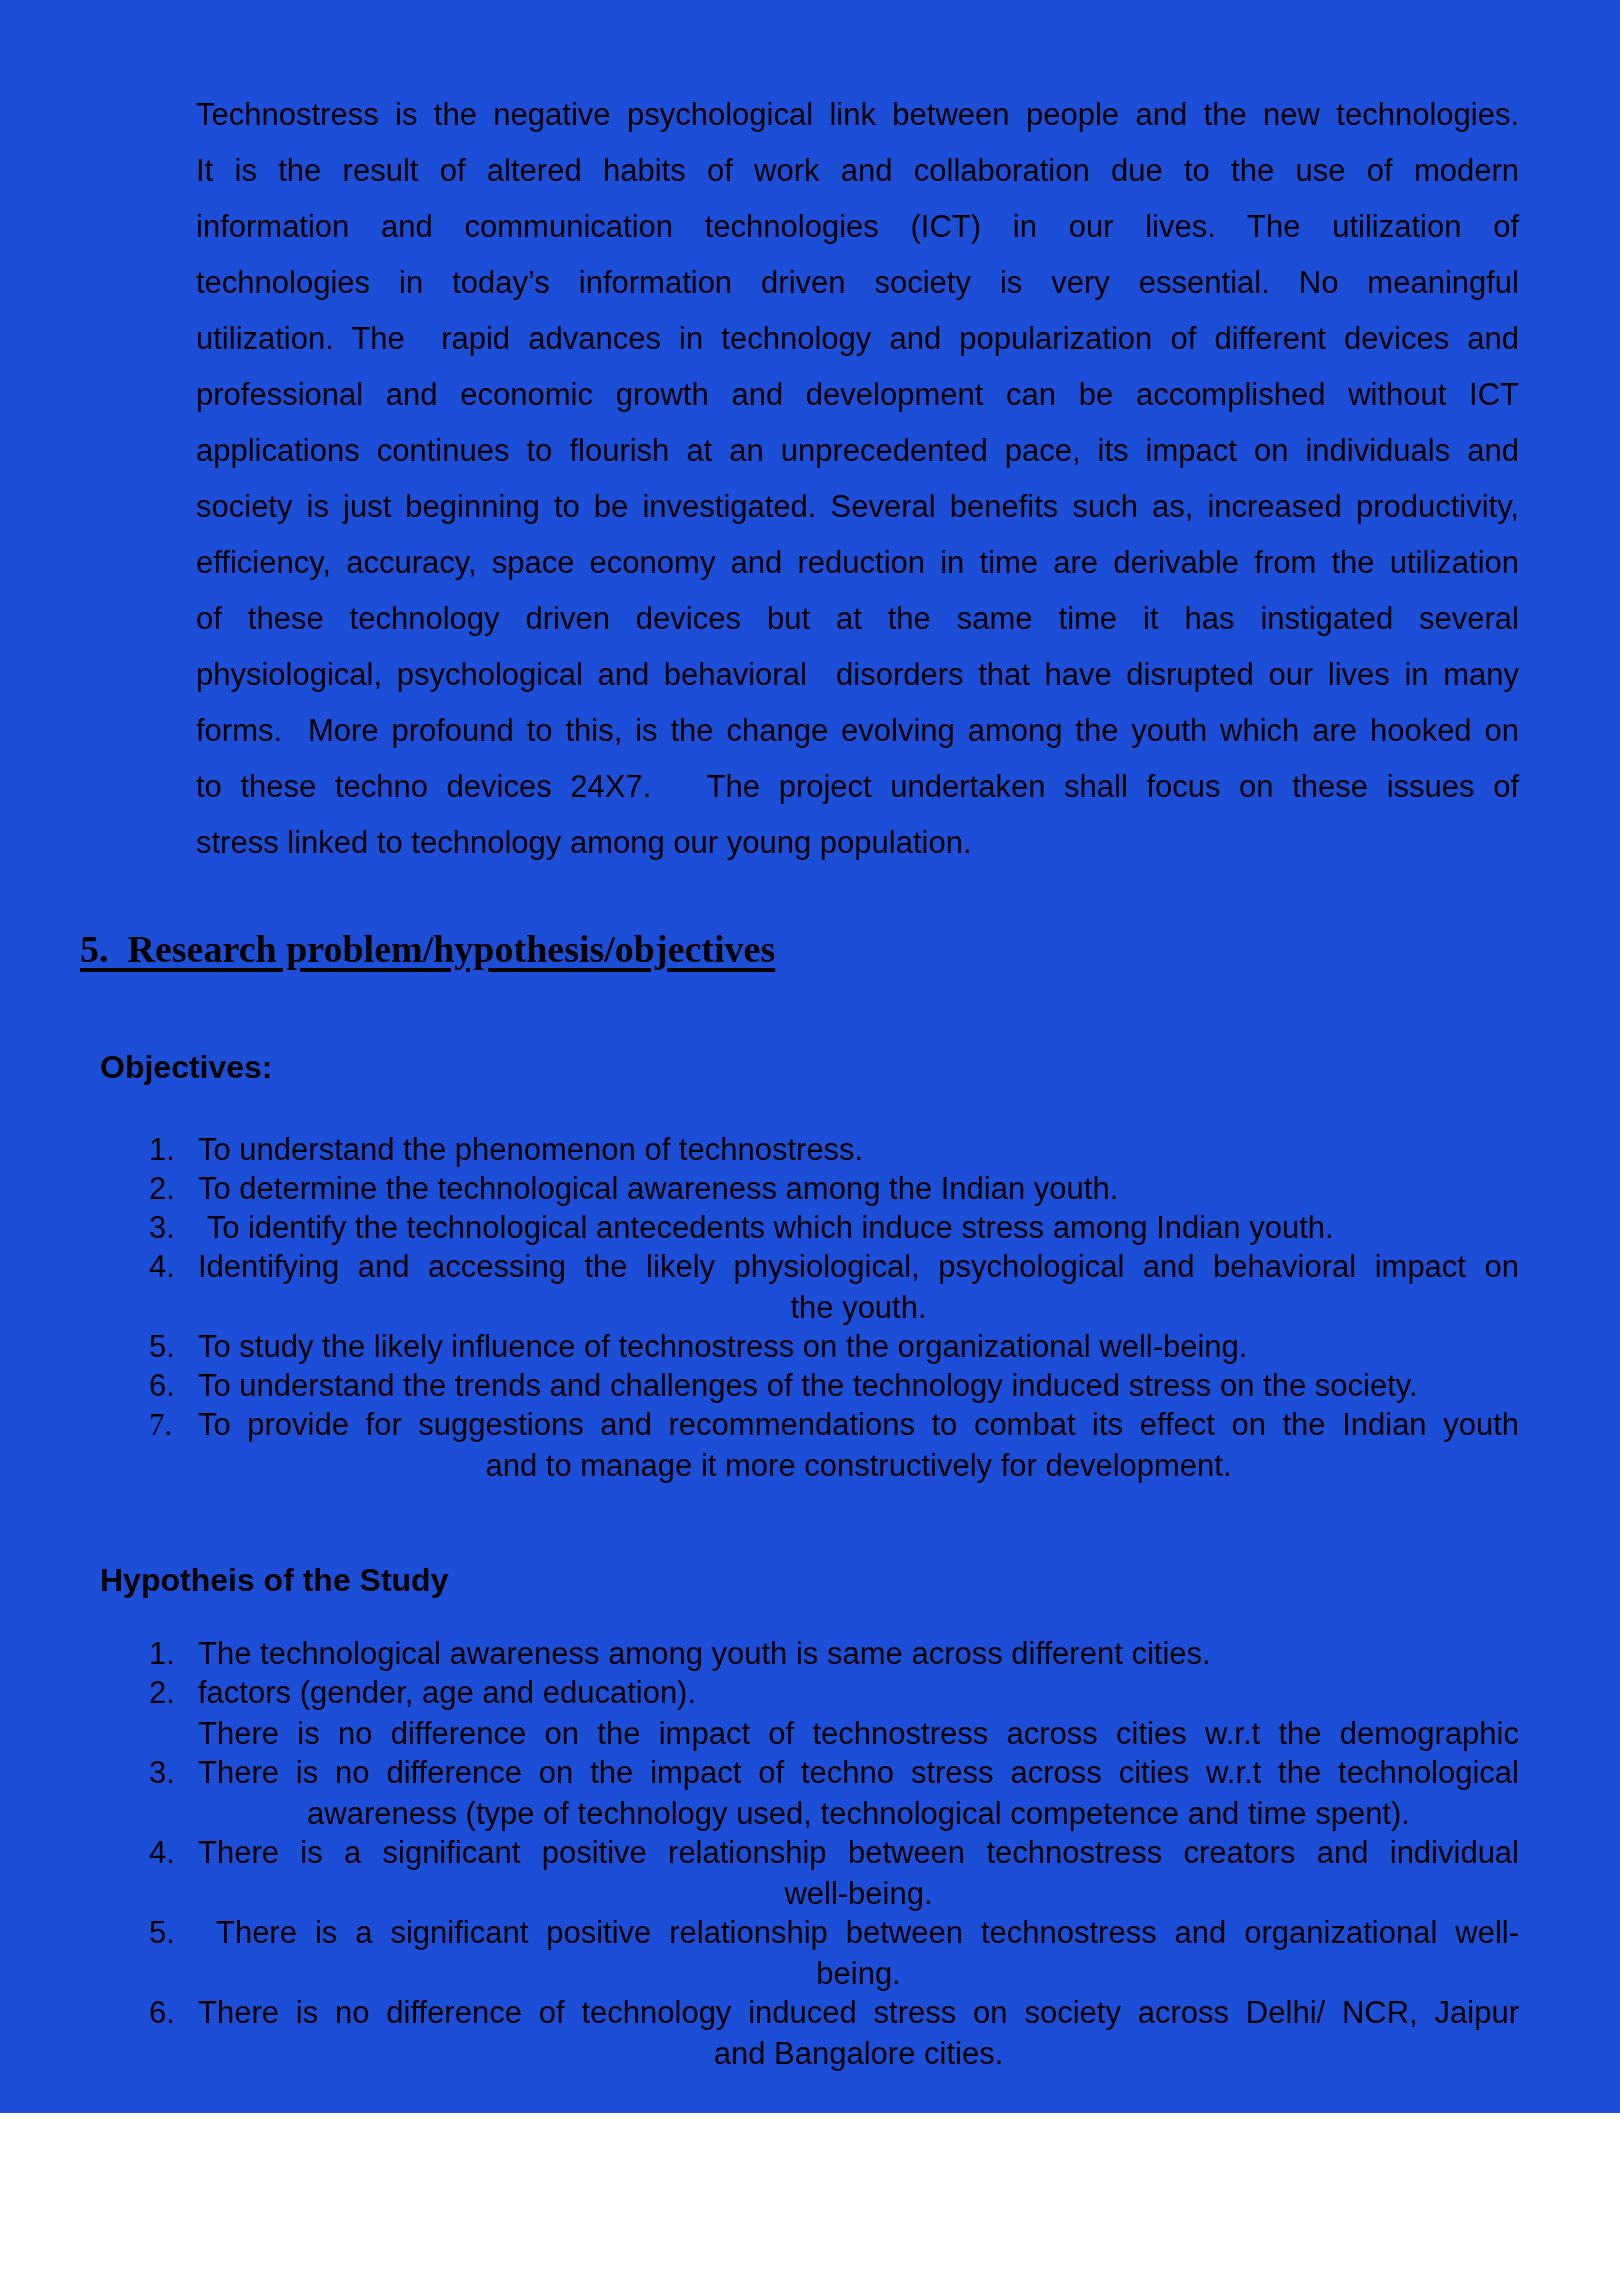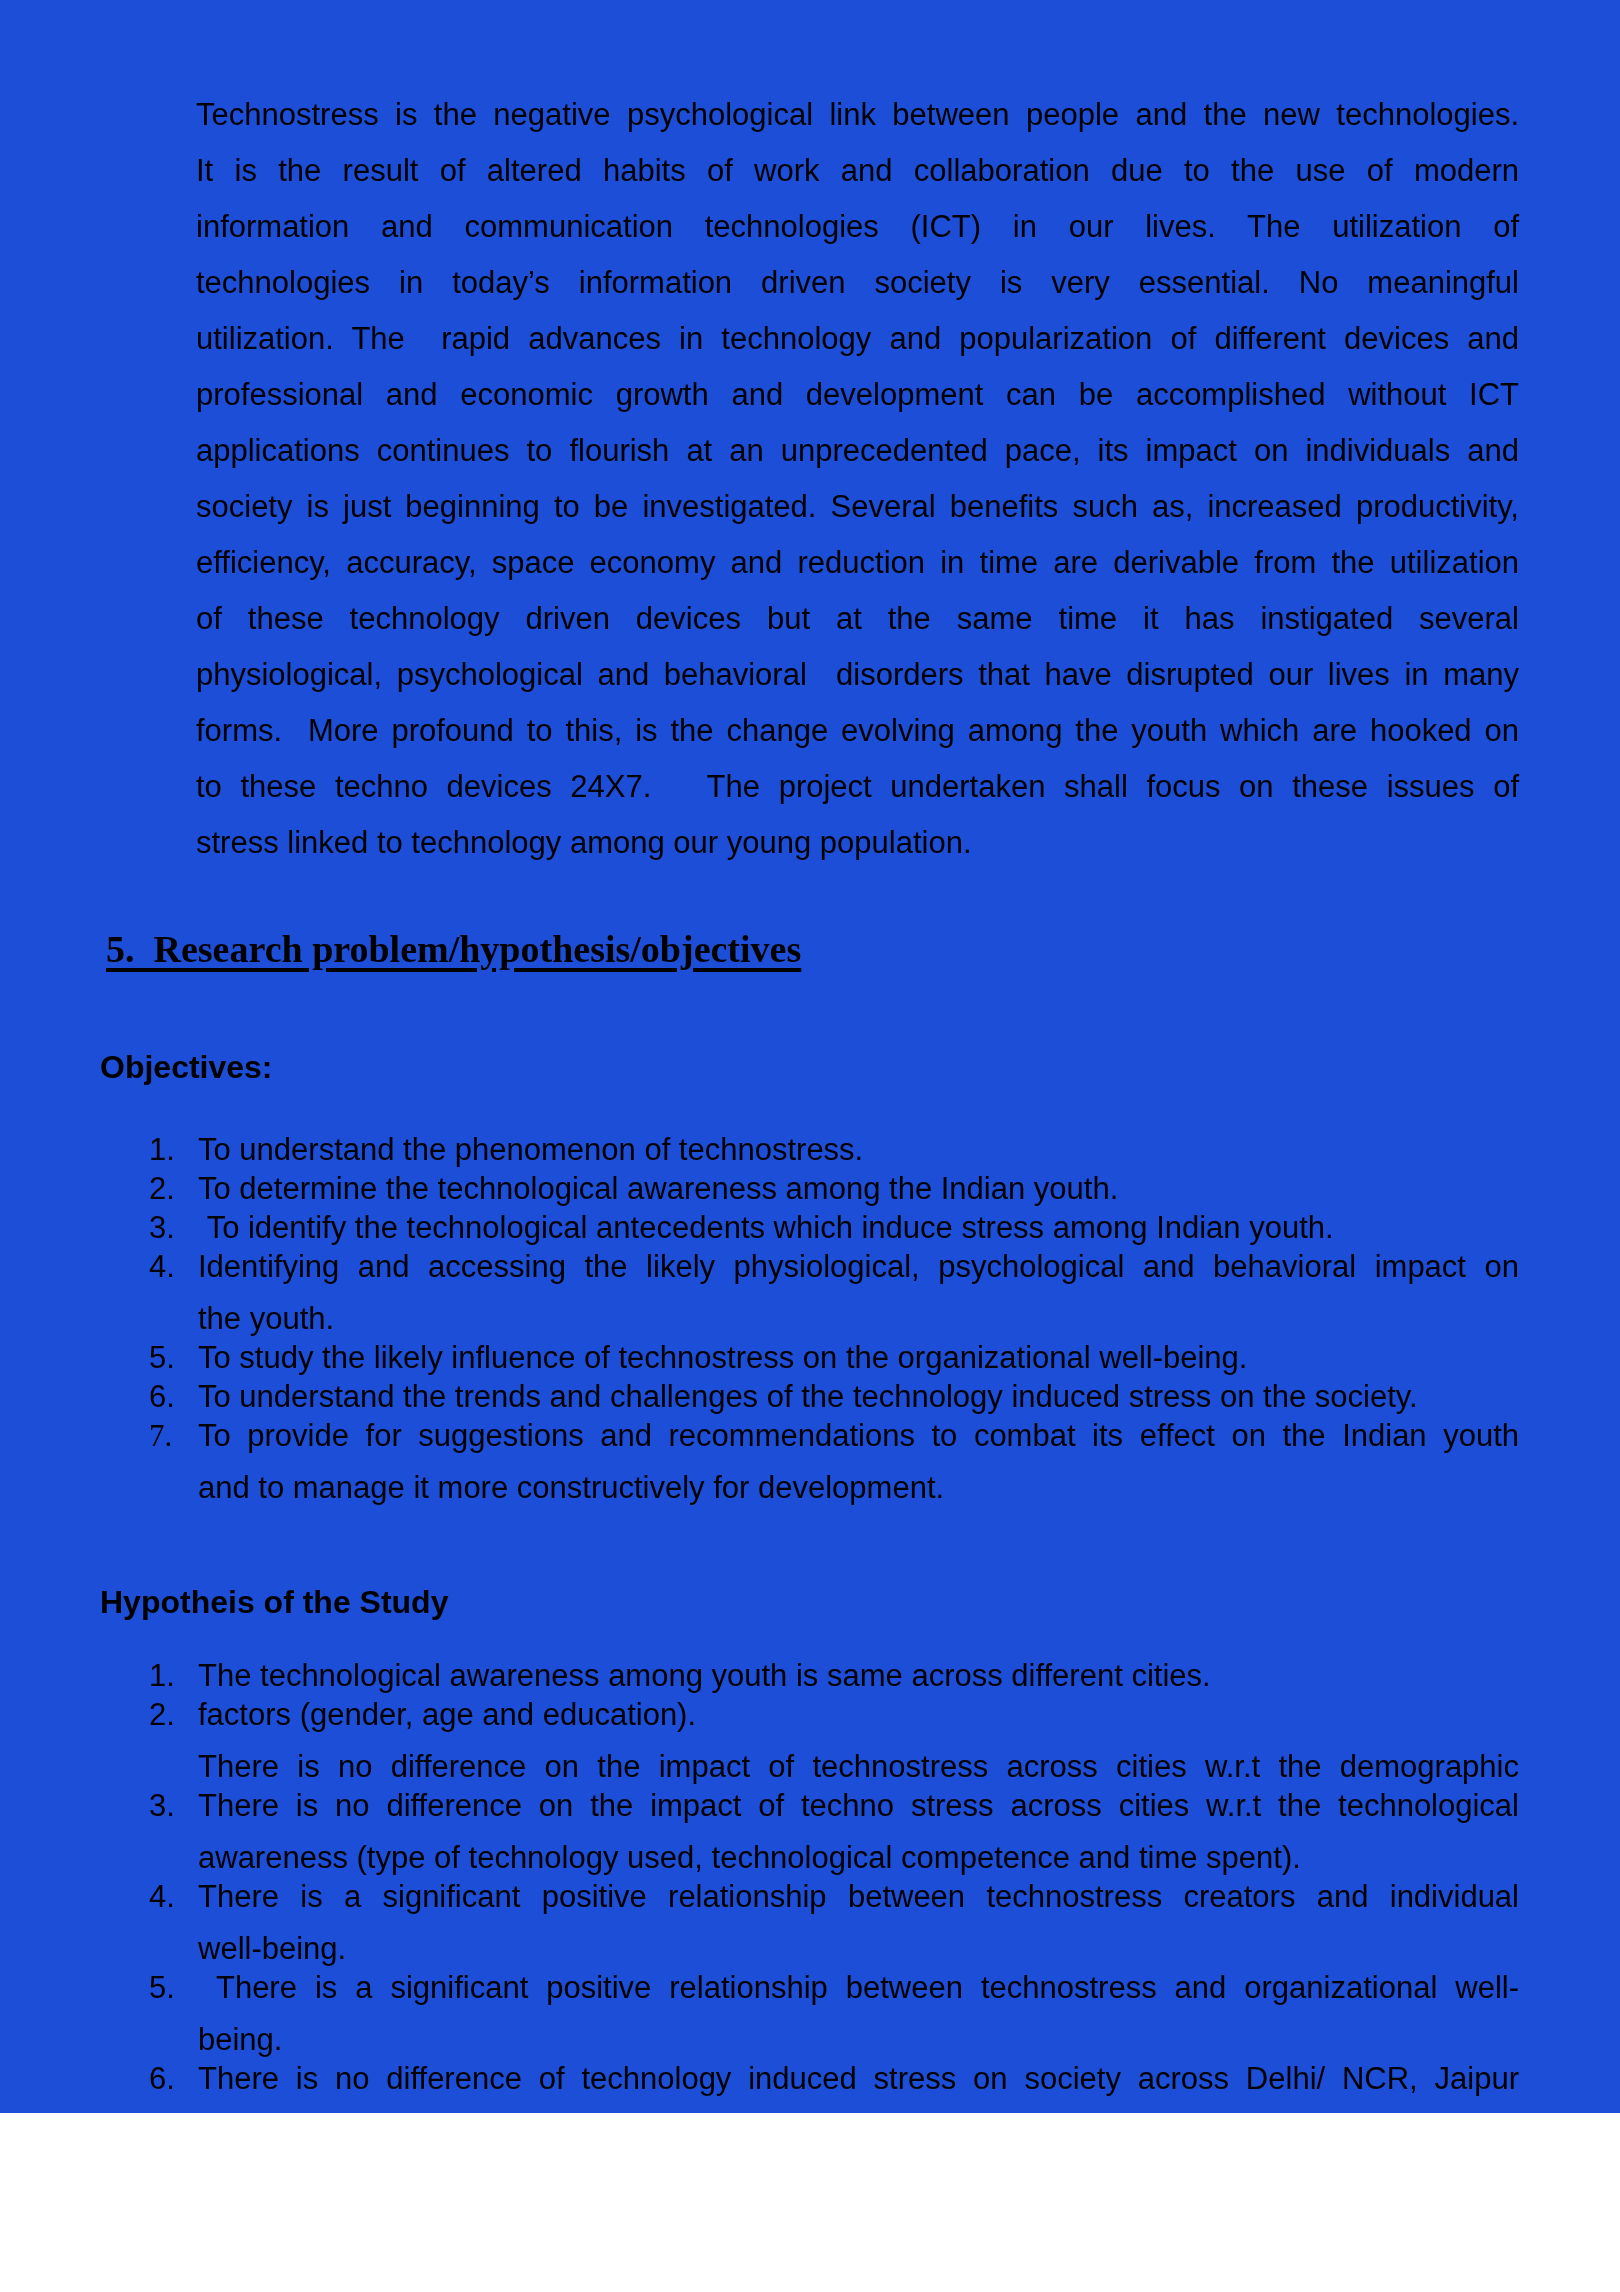--- a/index.html
+++ b/index.html
@@ -20,21 +20,21 @@
   .para .line {
     line-height: 56px;
     white-space: pre-wrap;
   }
   .j {
     text-align: justify;
     text-align-last: justify;
   }
   
   .heading5 {
-    margin: 54px 101px 0 106px;
+    margin: 54px 101px 0 80px;
     font-family: "Liberation Serif", serif;
     font-size: 38px;
     font-weight: bold;
     line-height: 49px;
     white-space: pre;
     text-decoration: underline;
     text-decoration-thickness: 3.9px;
     text-underline-offset: 5.9px;
   }
   
@@ -63,21 +63,21 @@
     position: absolute;
     left: 149px;
     top: 0;
     line-height: 39px;
   }
   .item .num.serif { font-family: "Liberation Serif", serif; }
   .item .line {
     line-height: 39px;
     white-space: pre-wrap;
   }
-  .item .line + .line { margin-top: 13px; } 
+  .item .line + .line { margin-top: 2px; text-align: center; } 
 </style>
 </head>
 <body>
 
 <div class="page">
 
   <div class="para" id="intro-paragraph">
       <div class="line j">Technostress is the negative psychological link between people and the new technologies.</div>
       <div class="line j">It is the result of altered habits of work and collaboration due to the use of modern</div>
       <div class="line j">information and communication technologies (ICT) in our lives. The utilization of</div>

